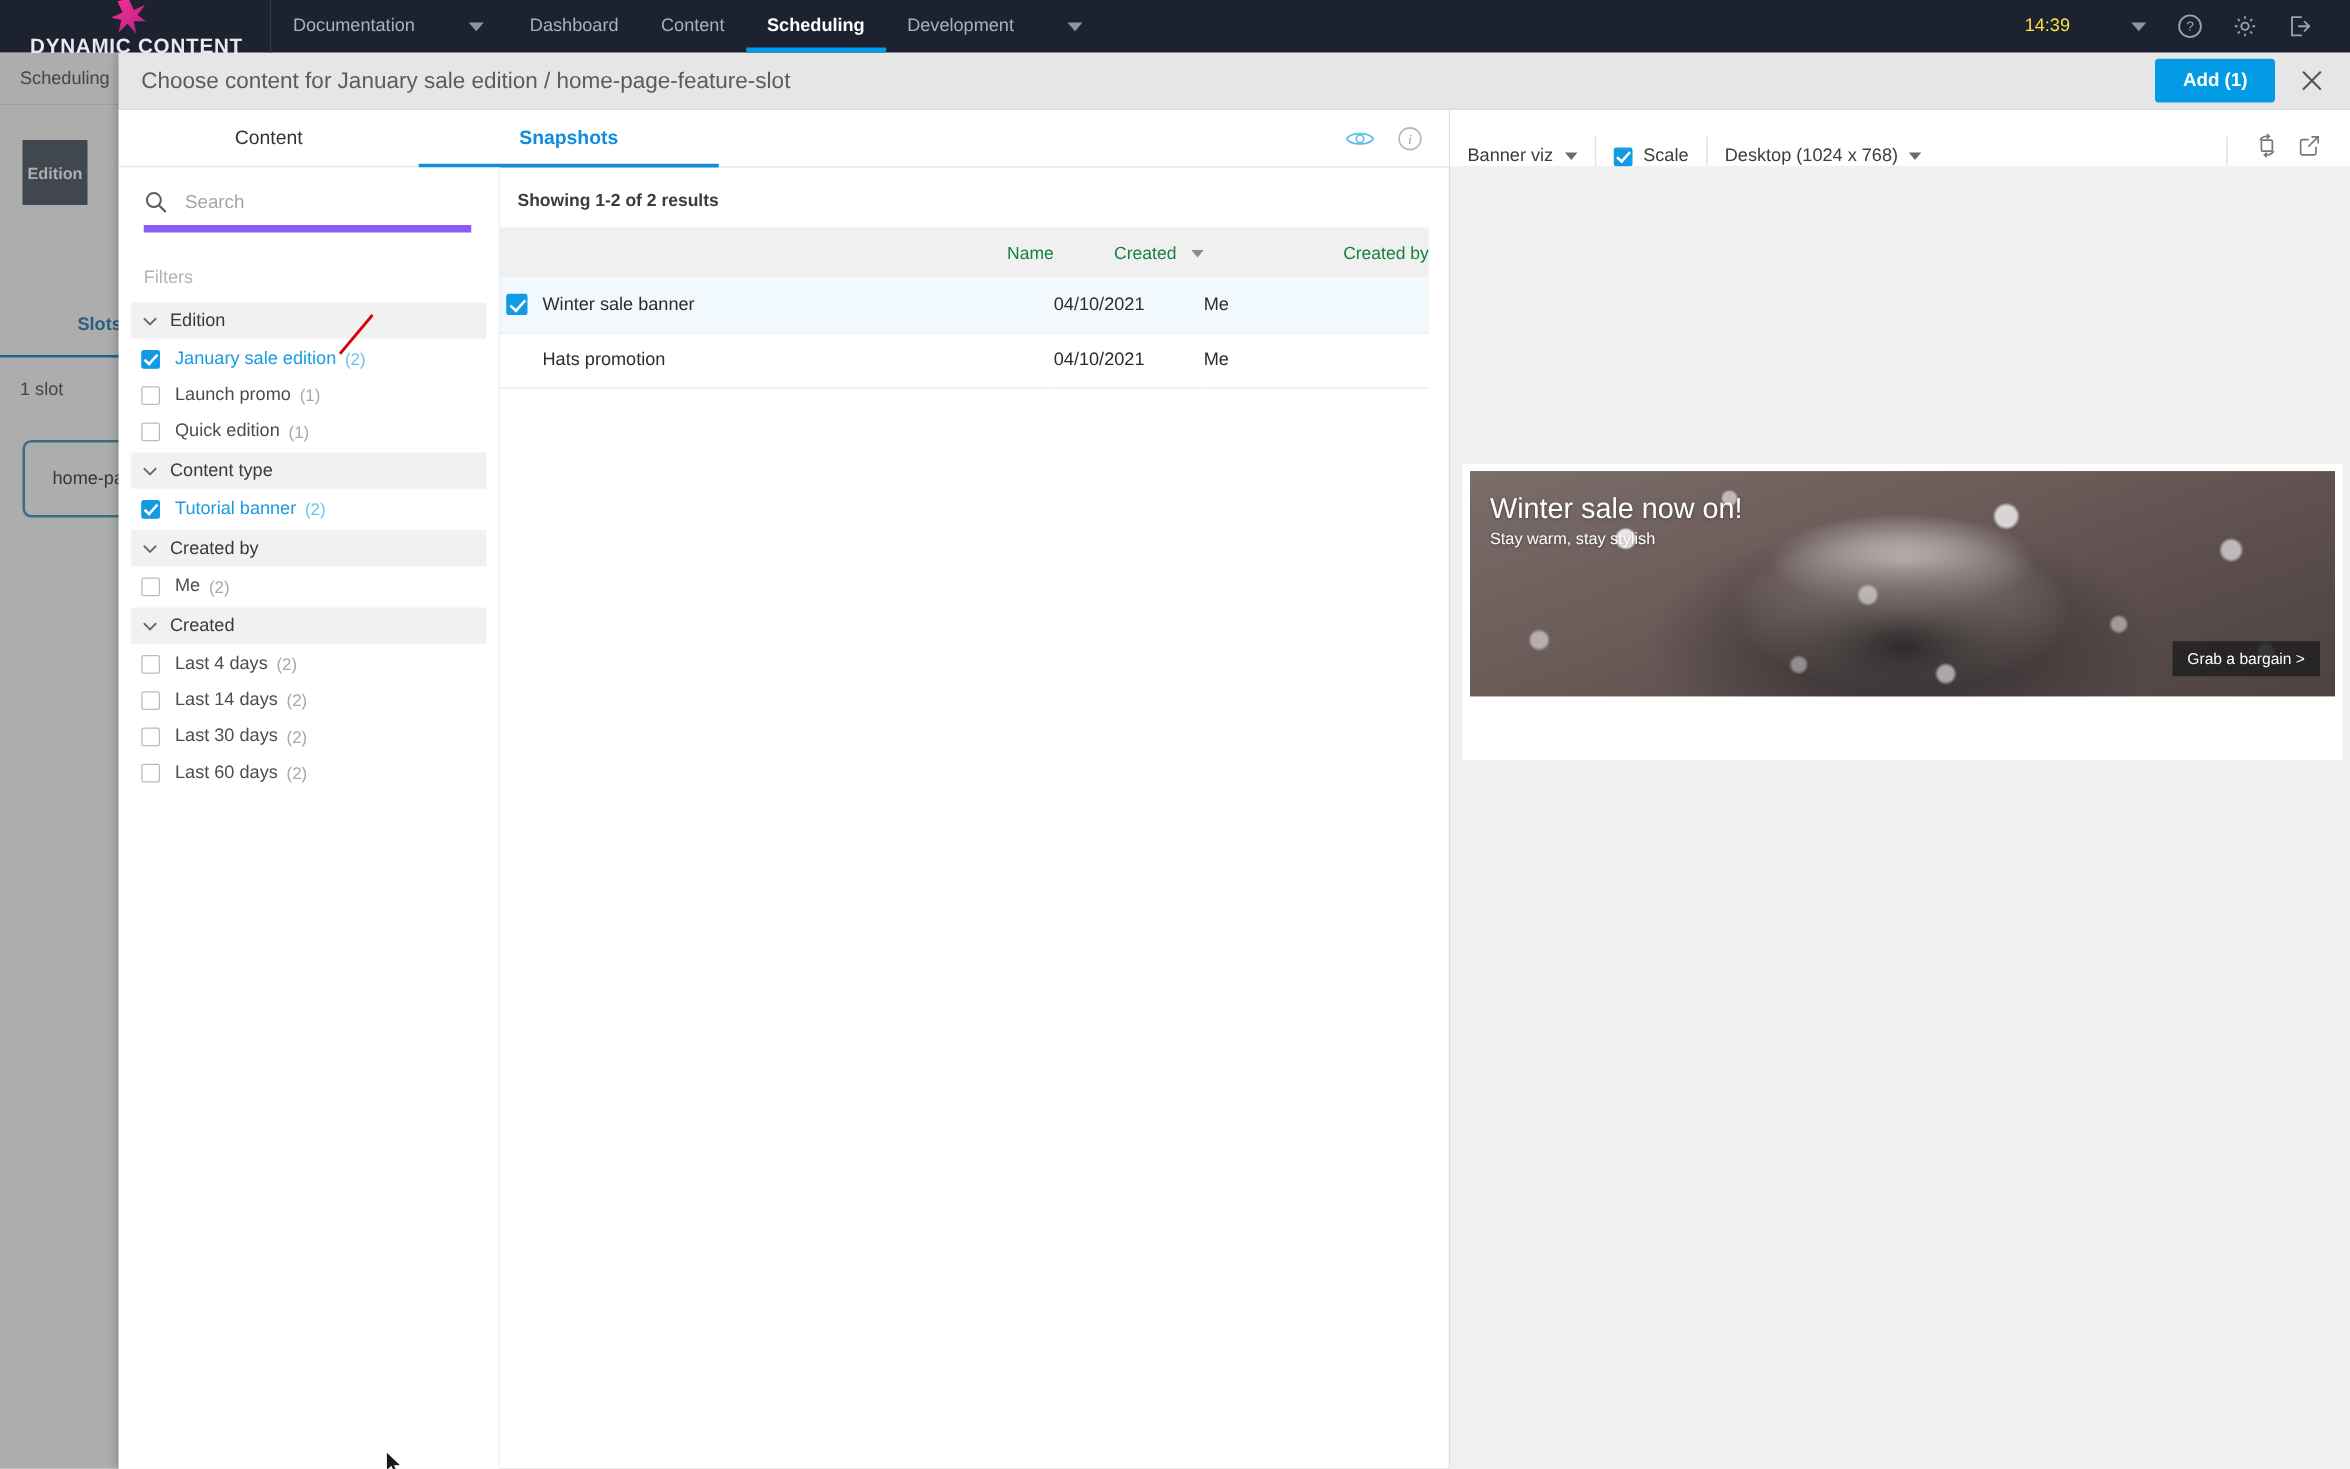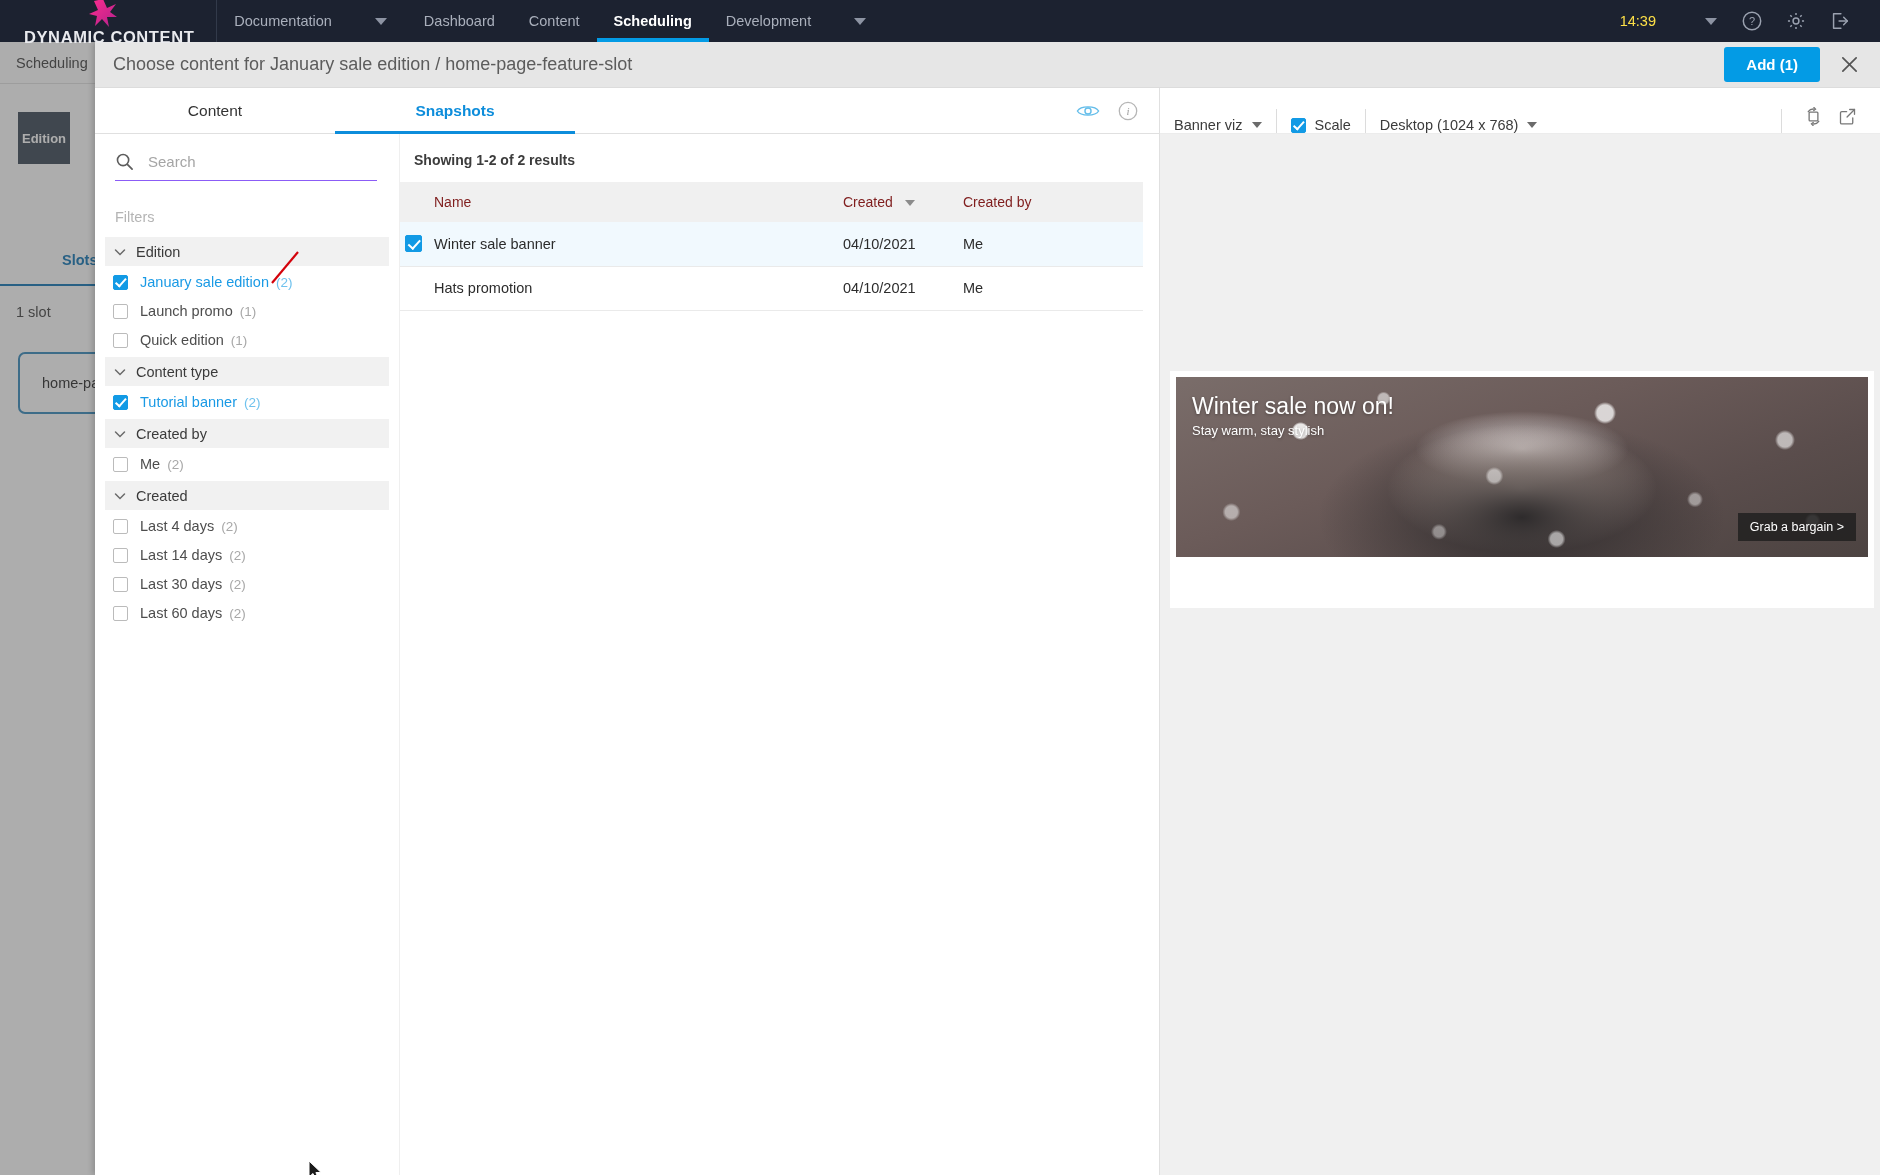--- a/index.html
+++ b/index.html
@@ -153,21 +153,21 @@
 
   #filters-pane {
     width: 305px; min-width: 305px;
     padding: 0; background: #ffffff;
     border-right: 1px solid #efefef;
     position: relative;
   }
   #search-wrap {
     display: flex; align-items: center;
     margin: 18px 22px 0 20px;
-    border-bottom: 1px solid #8b5cf6;
+    border-bottom: 6px solid #8b5cf6;
     padding-bottom: 9px;
     justify-content: center;
   }
   #search-input {
     border: none; outline: none; flex: 1;
     font-family: "Liberation Sans", sans-serif;
     font-size: 15px; color: #333; margin-left: 12px; background: transparent;
   }
   #search-input::placeholder { color: #a5a5a5; }
   #filters-label {
@@ -204,22 +204,22 @@
   .filter-option.selected .fo-count { color: #6fc2ee; }
 
   
   #list-pane { flex: 1; min-width: 0; padding: 0 16px 0 0; }
   #results-count {
     padding: 18px 0 14px 14px; font-size: 14px; color: #3c3c3c; font-weight: bold;
   }
   #results-table { width: 100%; border-collapse: collapse; }
   #results-table thead th {
     background: #f0f0f0; height: 40px;
-    font-size: 14px; color: #7f1d1d; font-weight: normal;
-    text-align: left; padding: 0;
+    font-size: 14px; color: #15803d; font-weight: normal;
+    text-align: right; padding: 0;
   }
   #results-table thead th.c-name { padding-left: 34px; }
   #results-table thead th.c-created { width: 120px; }
   #results-table thead th.c-by { width: 180px; }
   .sort-caret {
     display: inline-block; width: 0; height: 0; margin-left: 8px;
     vertical-align: middle;
     border-left: 5px solid transparent; border-right: 5px solid transparent;
     border-top: 6px solid #8c8c8c;
   }

